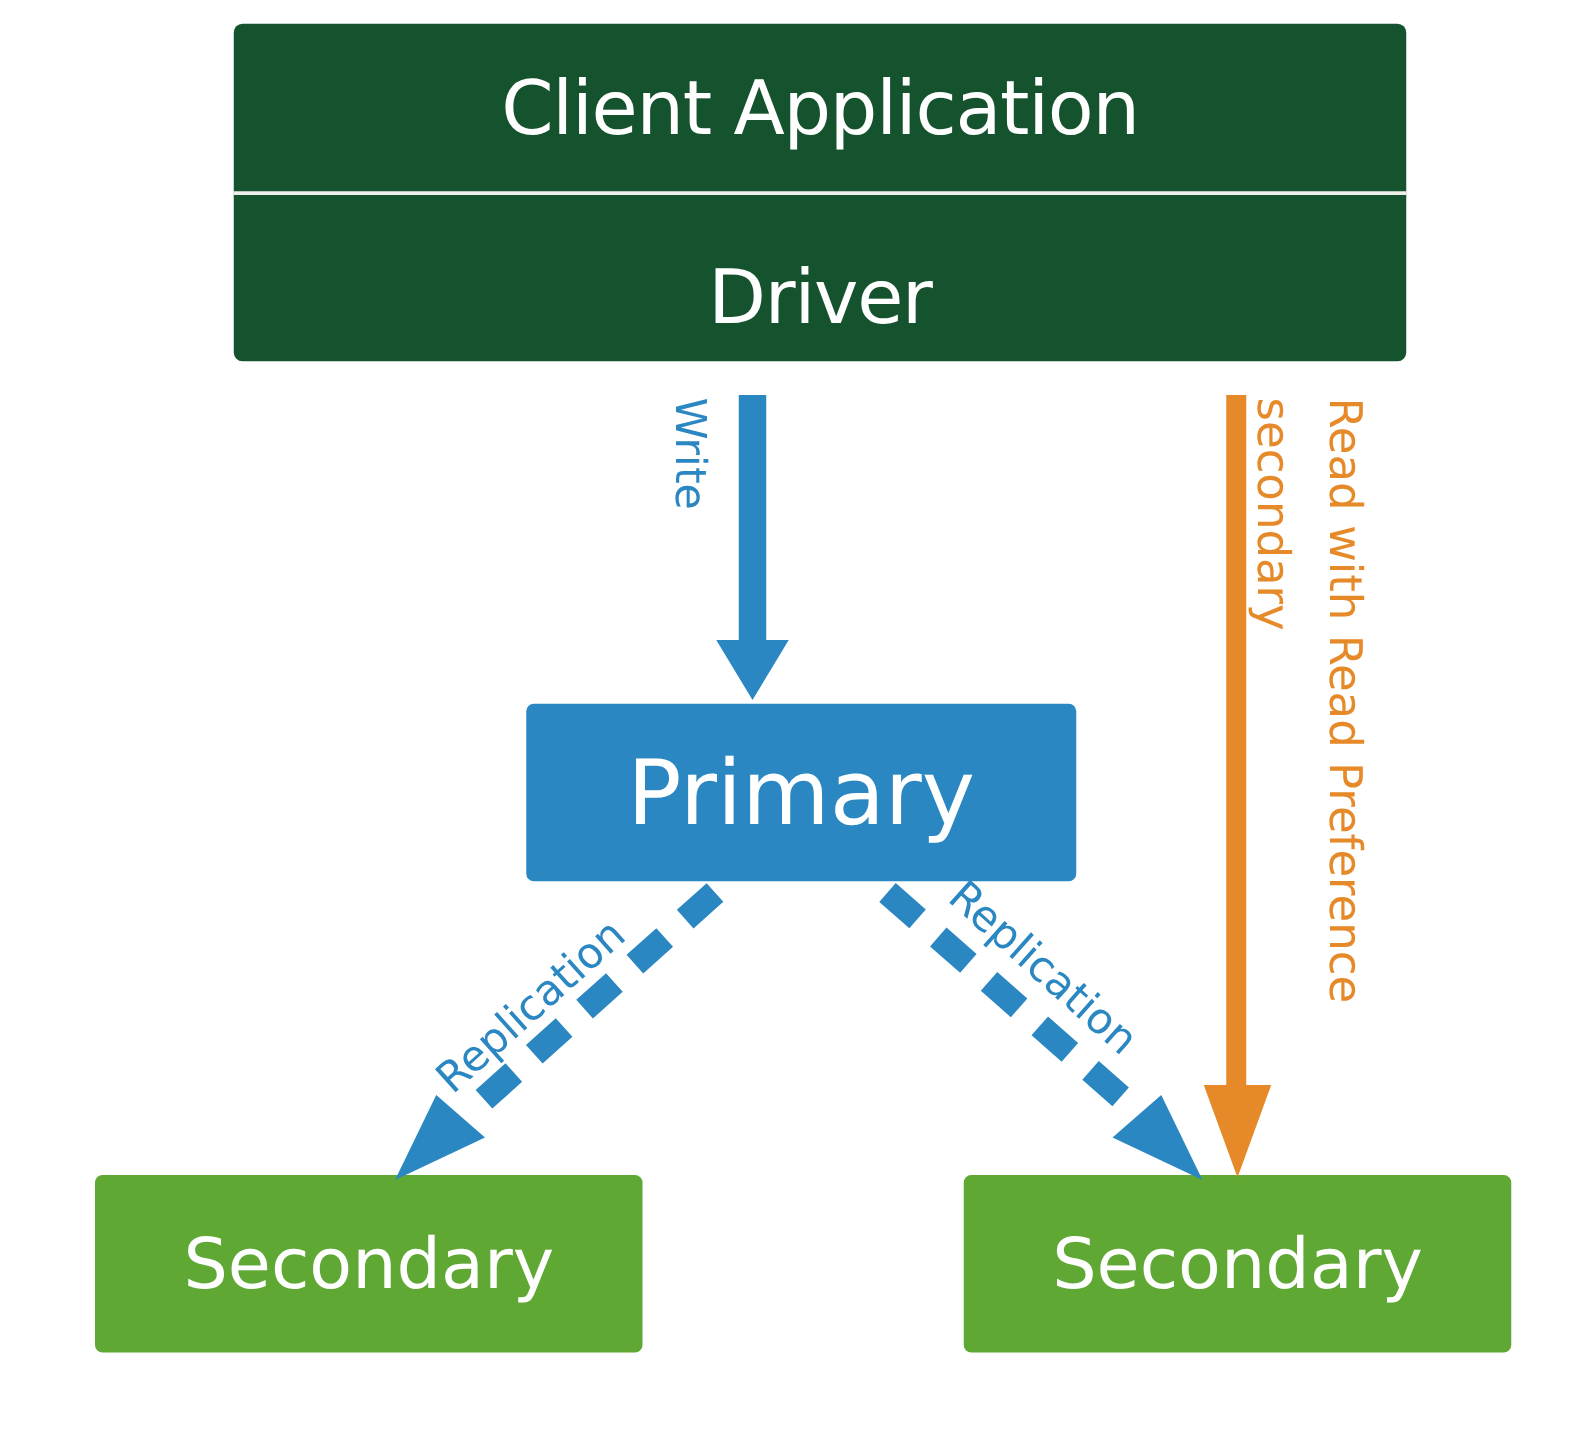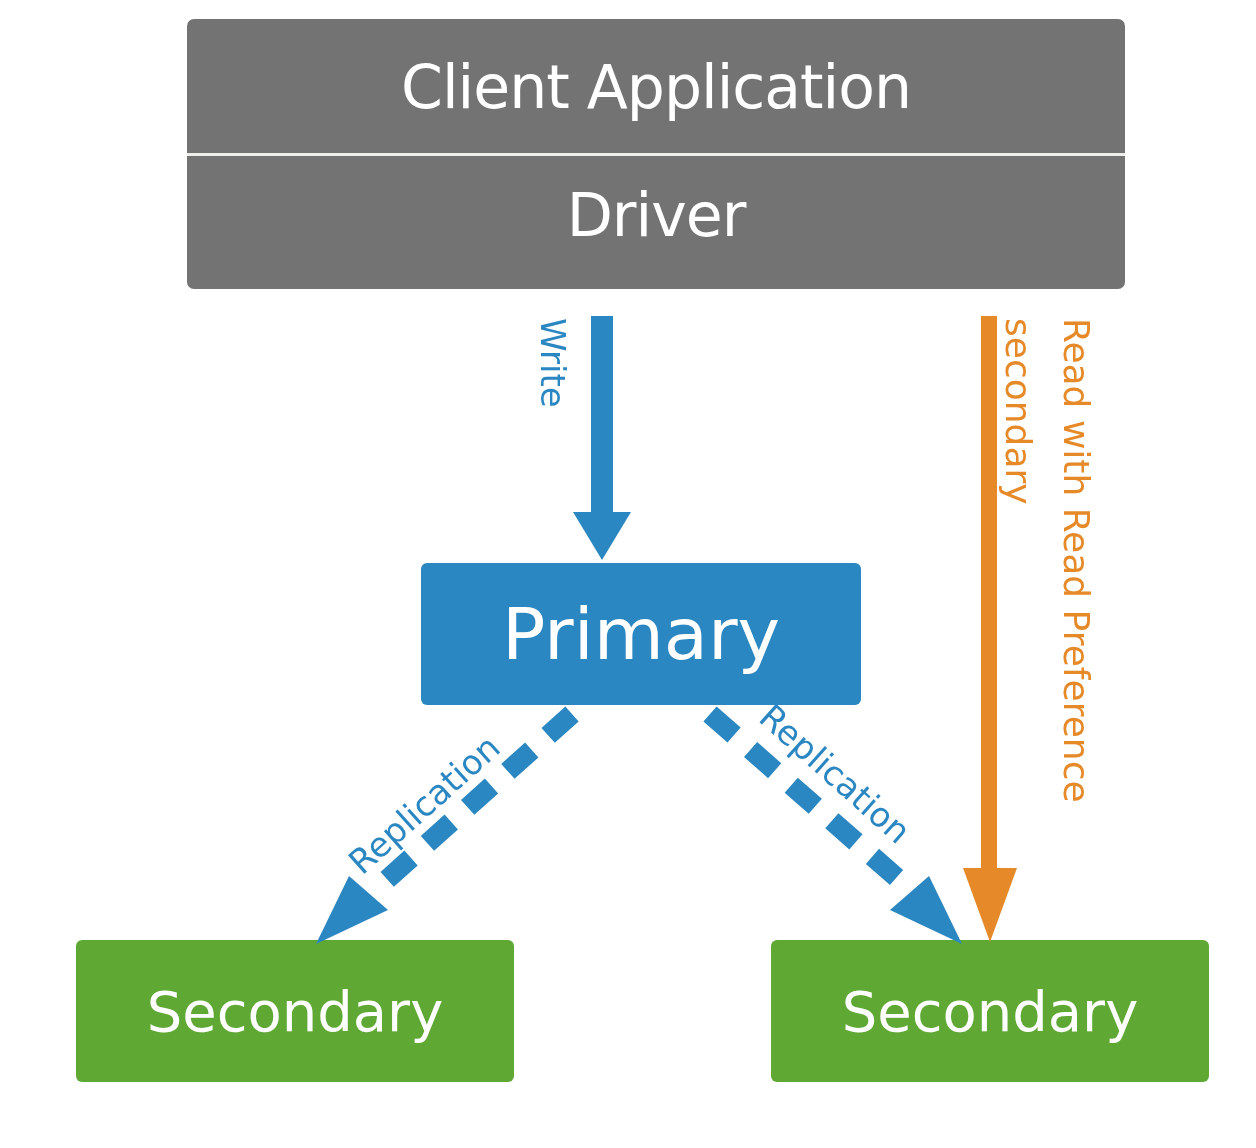--- a/index.html
+++ b/index.html
@@ -1,22 +1,22 @@
 <!DOCTYPE html>
 <html><head>
 <meta charset="utf-8">
 <style>
   html, body { margin: 0; padding: 0; background: #ffffff; }
   body { width: 1256px; height: 1148px; position: relative; overflow: hidden;
          font-family: "DejaVu Sans", "Liberation Sans", sans-serif; }
   .box { position: absolute; color: #ffffff; display: flex; align-items: center; justify-content: center; }
-  #client-box { left: 187px; top: 19px; width: 938px; height: 270px; background: #737373; border-radius: 7px; }
+  #client-box { left: 187px; top: 19px; width: 938px; height: 270px; background: #14532d; border-radius: 7px; }
   #client-box .row { position: absolute; left: 0; width: 100%; display: flex; align-items: center; justify-content: center; font-size: 60px; letter-spacing: -1px; }
   #client-row { top: 0; height: 135px; }
-  #driver-row { top: 129px; height: 133px; }
+  #driver-row { top: 152px; height: 133px; }
   #divider { position: absolute; left: 0; top: 134px; width: 100%; height: 3px; background: #eeeeea; }
   #primary-box { left: 421px; top: 563px; width: 440px; height: 142px; background: #2b87c2; border-radius: 6px; font-size: 72px; }
   #secondary-left { left: 76px; top: 940px; width: 438px; height: 142px; background: #5fa834; border-radius: 6px; font-size: 56px; }
   #secondary-right { left: 771px; top: 940px; width: 438px; height: 142px; background: #5fa834; border-radius: 6px; font-size: 56px; }
   svg#arrows { position: absolute; left: 0; top: 0; }
   .lbl { font-family: "DejaVu Sans", "Liberation Sans", sans-serif; }
 </style>
 </head>
 <body>
 

